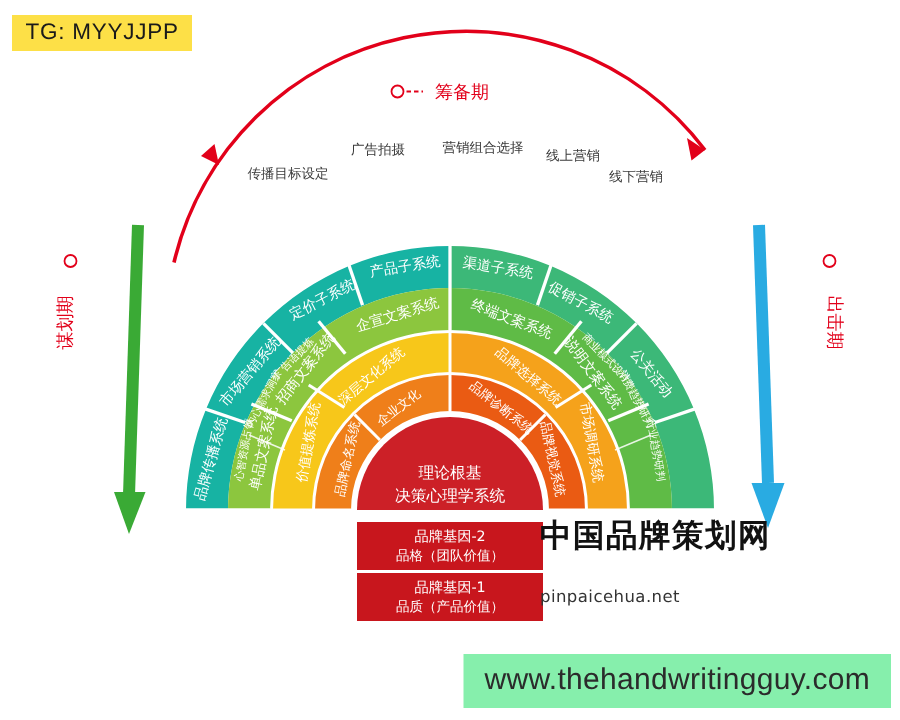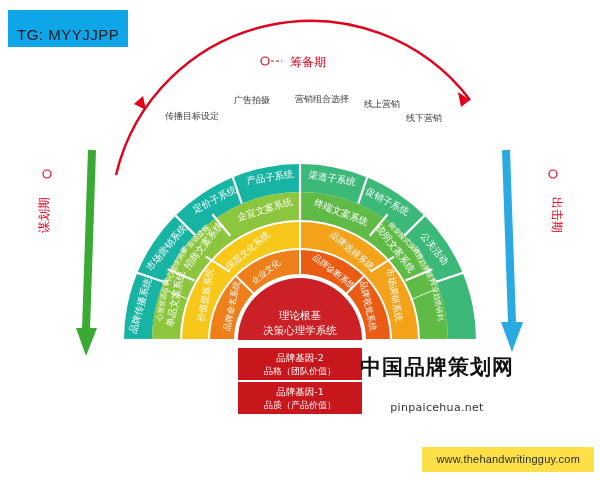--- a/index.html
+++ b/index.html
@@ -8,43 +8,42 @@
     background:#ffffff;
     font-family:"DejaVu Sans","Liberation Sans",sans-serif;
     position:relative;
     overflow:hidden;
   }
   #stage{position:absolute;left:0;top:0;width:600px;height:480px;}
 
   
   .tg-tag{
     position:absolute;left:8px;top:10px;
-    background:#0ea5e9;
+    background:#fde047;
     color:#1a1a1a;
     font-size:15px;
     font-family:"Liberation Sans",sans-serif;
-    padding:16px 9px 4px 9px;
+    padding:3px 9px 4px 9px;
     letter-spacing:.5px;
     line-height:1.15;
   }
   
   .url-tag{
     position:absolute;right:6px;bottom:8px;
-    background:#fde047;
+    background:#86efac;
     color:#2b2b2b;
-    font-size:11px;
+    font-size:20px;
     font-family:"Liberation Sans",sans-serif;
     padding:6px 14px 7px 14px;
     letter-spacing:.2px;
   }
 
   
   .brand{
-    position:absolute;right:86px;bottom:66px;
-    text-align:center;
+    position:absolute;right:86px;bottom:76px;
     color:#111;
   }
   .brand .cn{
     font-size:21px;
     font-weight:bold;
     letter-spacing:1px;
     white-space:nowrap;
   }
   .brand .en{
     font-size:11px;

